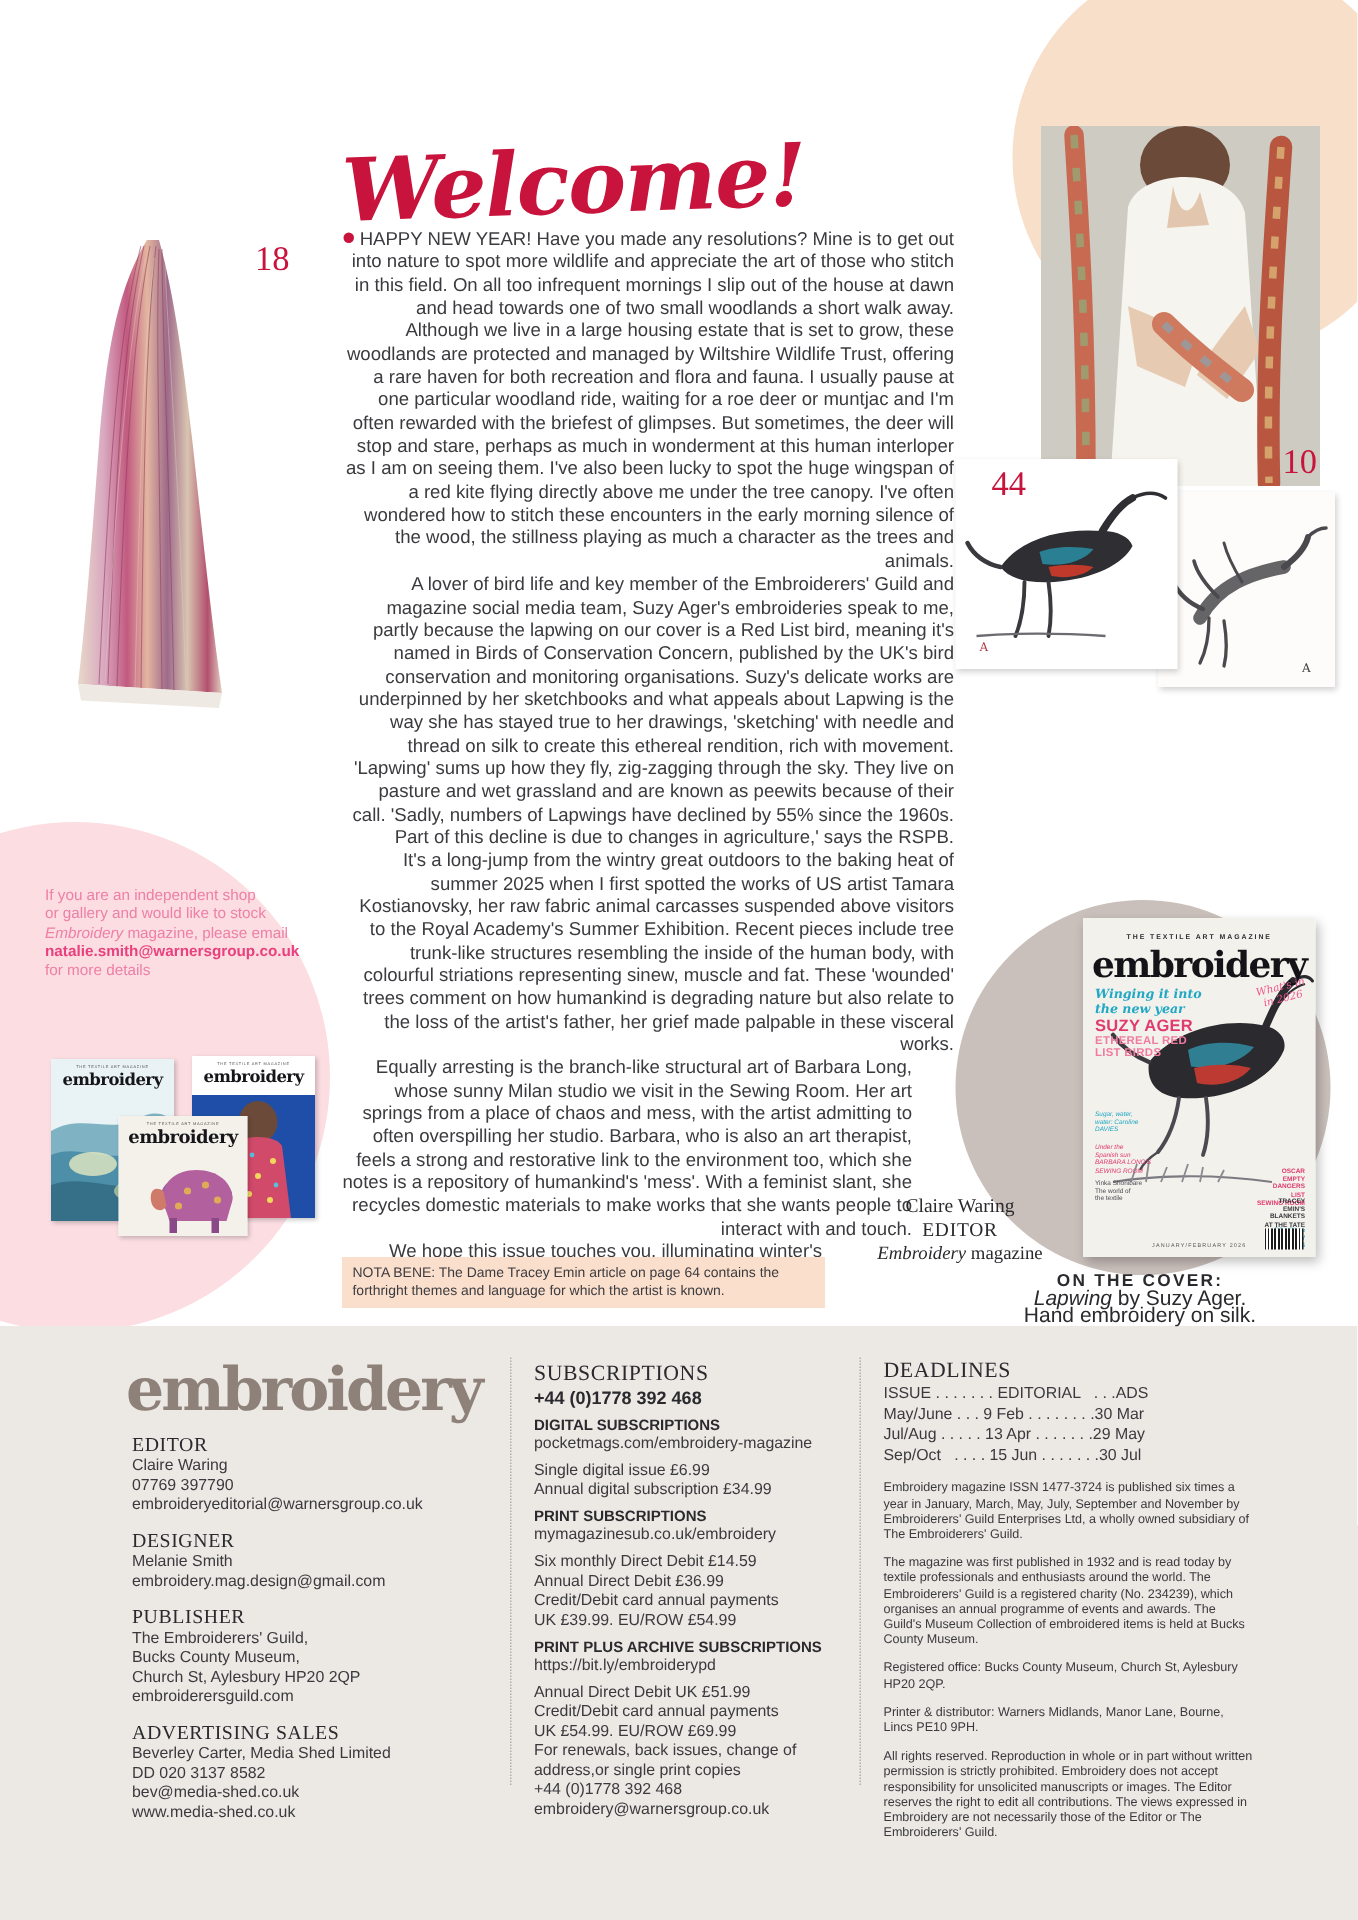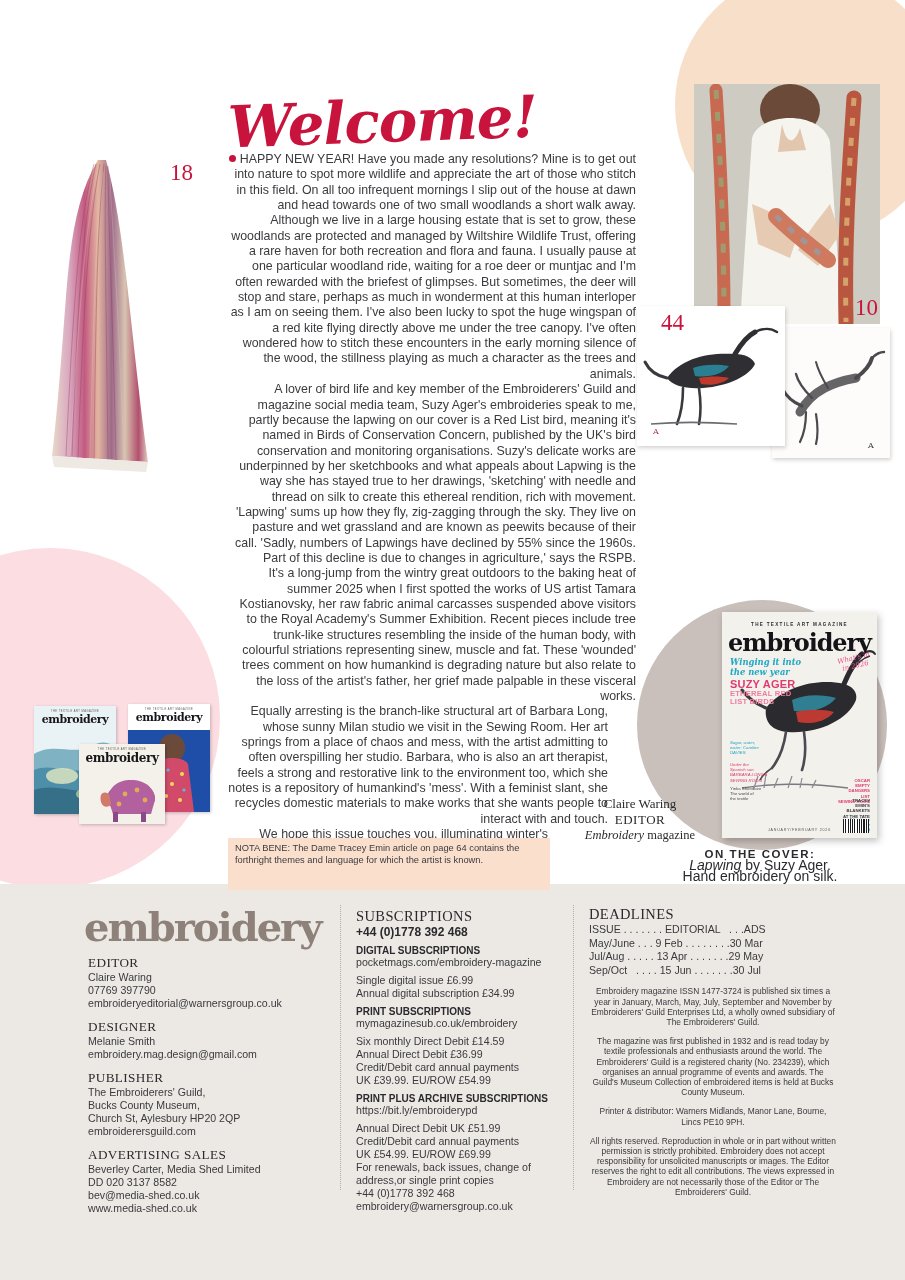--- a/index.html
+++ b/index.html
@@ -91,21 +91,21 @@
     vertical-align: 1px;
   }
   .it { font-style: italic; }
 
   
   .nota-bene {
     position: absolute;
     left: 228px; top: 838px;
     width: 322px;
     background: #fbdfcd;
-    padding: 5px 7px 24px 7px;
+    padding: 5px 7px 6px 7px;
     font-size: 9.3px;
     line-height: 11.6px;
     color: #3b3b3f;
     z-index: 6;
   }
 
   
   .sig-block {
     position: absolute;
     left: 560px; top: 788px;
@@ -419,21 +419,20 @@
     letter-spacing: 0.4px;
     color: #2a2a2e;
   }
   .foot-right .dl-row {
     font-size: 10.6px; line-height: 13.6px; color: #3a3a3e;
     white-space: pre;
   }
   .foot-right .fine {
     font-size: 8.4px; line-height: 10.2px; color: #3a3a3e;
     margin-top: 9px;
-    text-align: center;
   }
 </style>
 </head>
 <body>
 
 <div id="page">
 
   <div class="peach-blob"></div>
   <div class="pink-blob"></div>
   <div class="grey-blob"></div>
@@ -543,20 +542,27 @@
 
   <div class="nota-bene">NOTA BENE: The Dame Tracey Emin article on page 64 contains the forthright themes and language for which the artist is known.</div>
 
   <div class="sig-block">
     <div class="sig-name">Claire Waring</div>
     <div class="sig-role">EDITOR</div>
     <div class="sig-mag"><span class="it">Embroidery</span><span> magazine</span></div>
   </div>
 
   <div class="stockists">
+    <p>
+      <span>If you are an independent shop</span><br>
+      <span>or gallery and would like to stock</span><br>
+      <span class="it">Embroidery</span><span> magazine, please email</span><br>
+      <span class="email">natalie.smith@warnersgroup.co.uk</span><br>
+      <span>for more details</span>
+    </p>
   </div>
 
   <div class="mag-stack">
     <div class="minicover mc1">
       <svg width="82" height="108" viewBox="0 0 82 108" style="position:absolute;left:0;top:0">
         <rect width="82" height="108" fill="#e9f2f4"></rect>
         <path d="M0 48 C20 36 40 50 58 40 C68 34 76 36 82 42 L82 108 L0 108Z" fill="#7fb3c4"></path>
         <path d="M0 64 C18 56 36 70 56 62 C68 58 76 62 82 68 L82 108 L0 108Z" fill="#4d8fa8"></path>
         <path d="M0 84 C22 76 44 90 62 82 C72 78 78 82 82 86 L82 108 L0 108Z" fill="#356f88"></path>
         <ellipse cx="28" cy="70" rx="16" ry="8" fill="#e4e9c0" opacity="0.8"></ellipse>
@@ -735,17 +741,18 @@
 
   <div class="foot-right">
     <div class="big">DEADLINES</div>
     <div class="dl-row">ISSUE . . . . . . . EDITORIAL   . . .ADS</div>
     <div class="dl-row">May/June . . . 9 Feb . . . . . . . .30 Mar</div>
     <div class="dl-row">Jul/Aug . . . . . 13 Apr . . . . . . .29 May</div>
     <div class="dl-row">Sep/Oct   . . . . 15 Jun . . . . . . .30 Jul</div>
 
     <div class="fine">Embroidery magazine ISSN 1477-3724 is published six times a year in January, March, May, July, September and November by Embroiderers' Guild Enterprises Ltd, a wholly owned subsidiary of The Embroiderers' Guild.</div>
     <div class="fine">The magazine was first published in 1932 and is read today by textile professionals and enthusiasts around the world. The Embroiderers' Guild is a registered charity (No. 234239), which organises an annual programme of events and awards. The Guild's Museum Collection of embroidered items is held at Bucks County Museum.</div>
+    <div class="fine">Registered office: Bucks County Museum, Church St, Aylesbury HP20 2QP.</div>
     <div class="fine">Printer &amp; distributor: Warners Midlands, Manor Lane, Bourne, Lincs PE10 9PH.</div>
     <div class="fine">All rights reserved. Reproduction in whole or in part without written permission is strictly prohibited. Embroidery does not accept responsibility for unsolicited manuscripts or images. The Editor reserves the right to edit all contributions. The views expressed in Embroidery are not necessarily those of the Editor or The Embroiderers' Guild.</div>
   </div>
 
 </div>
 
 </body></html>

